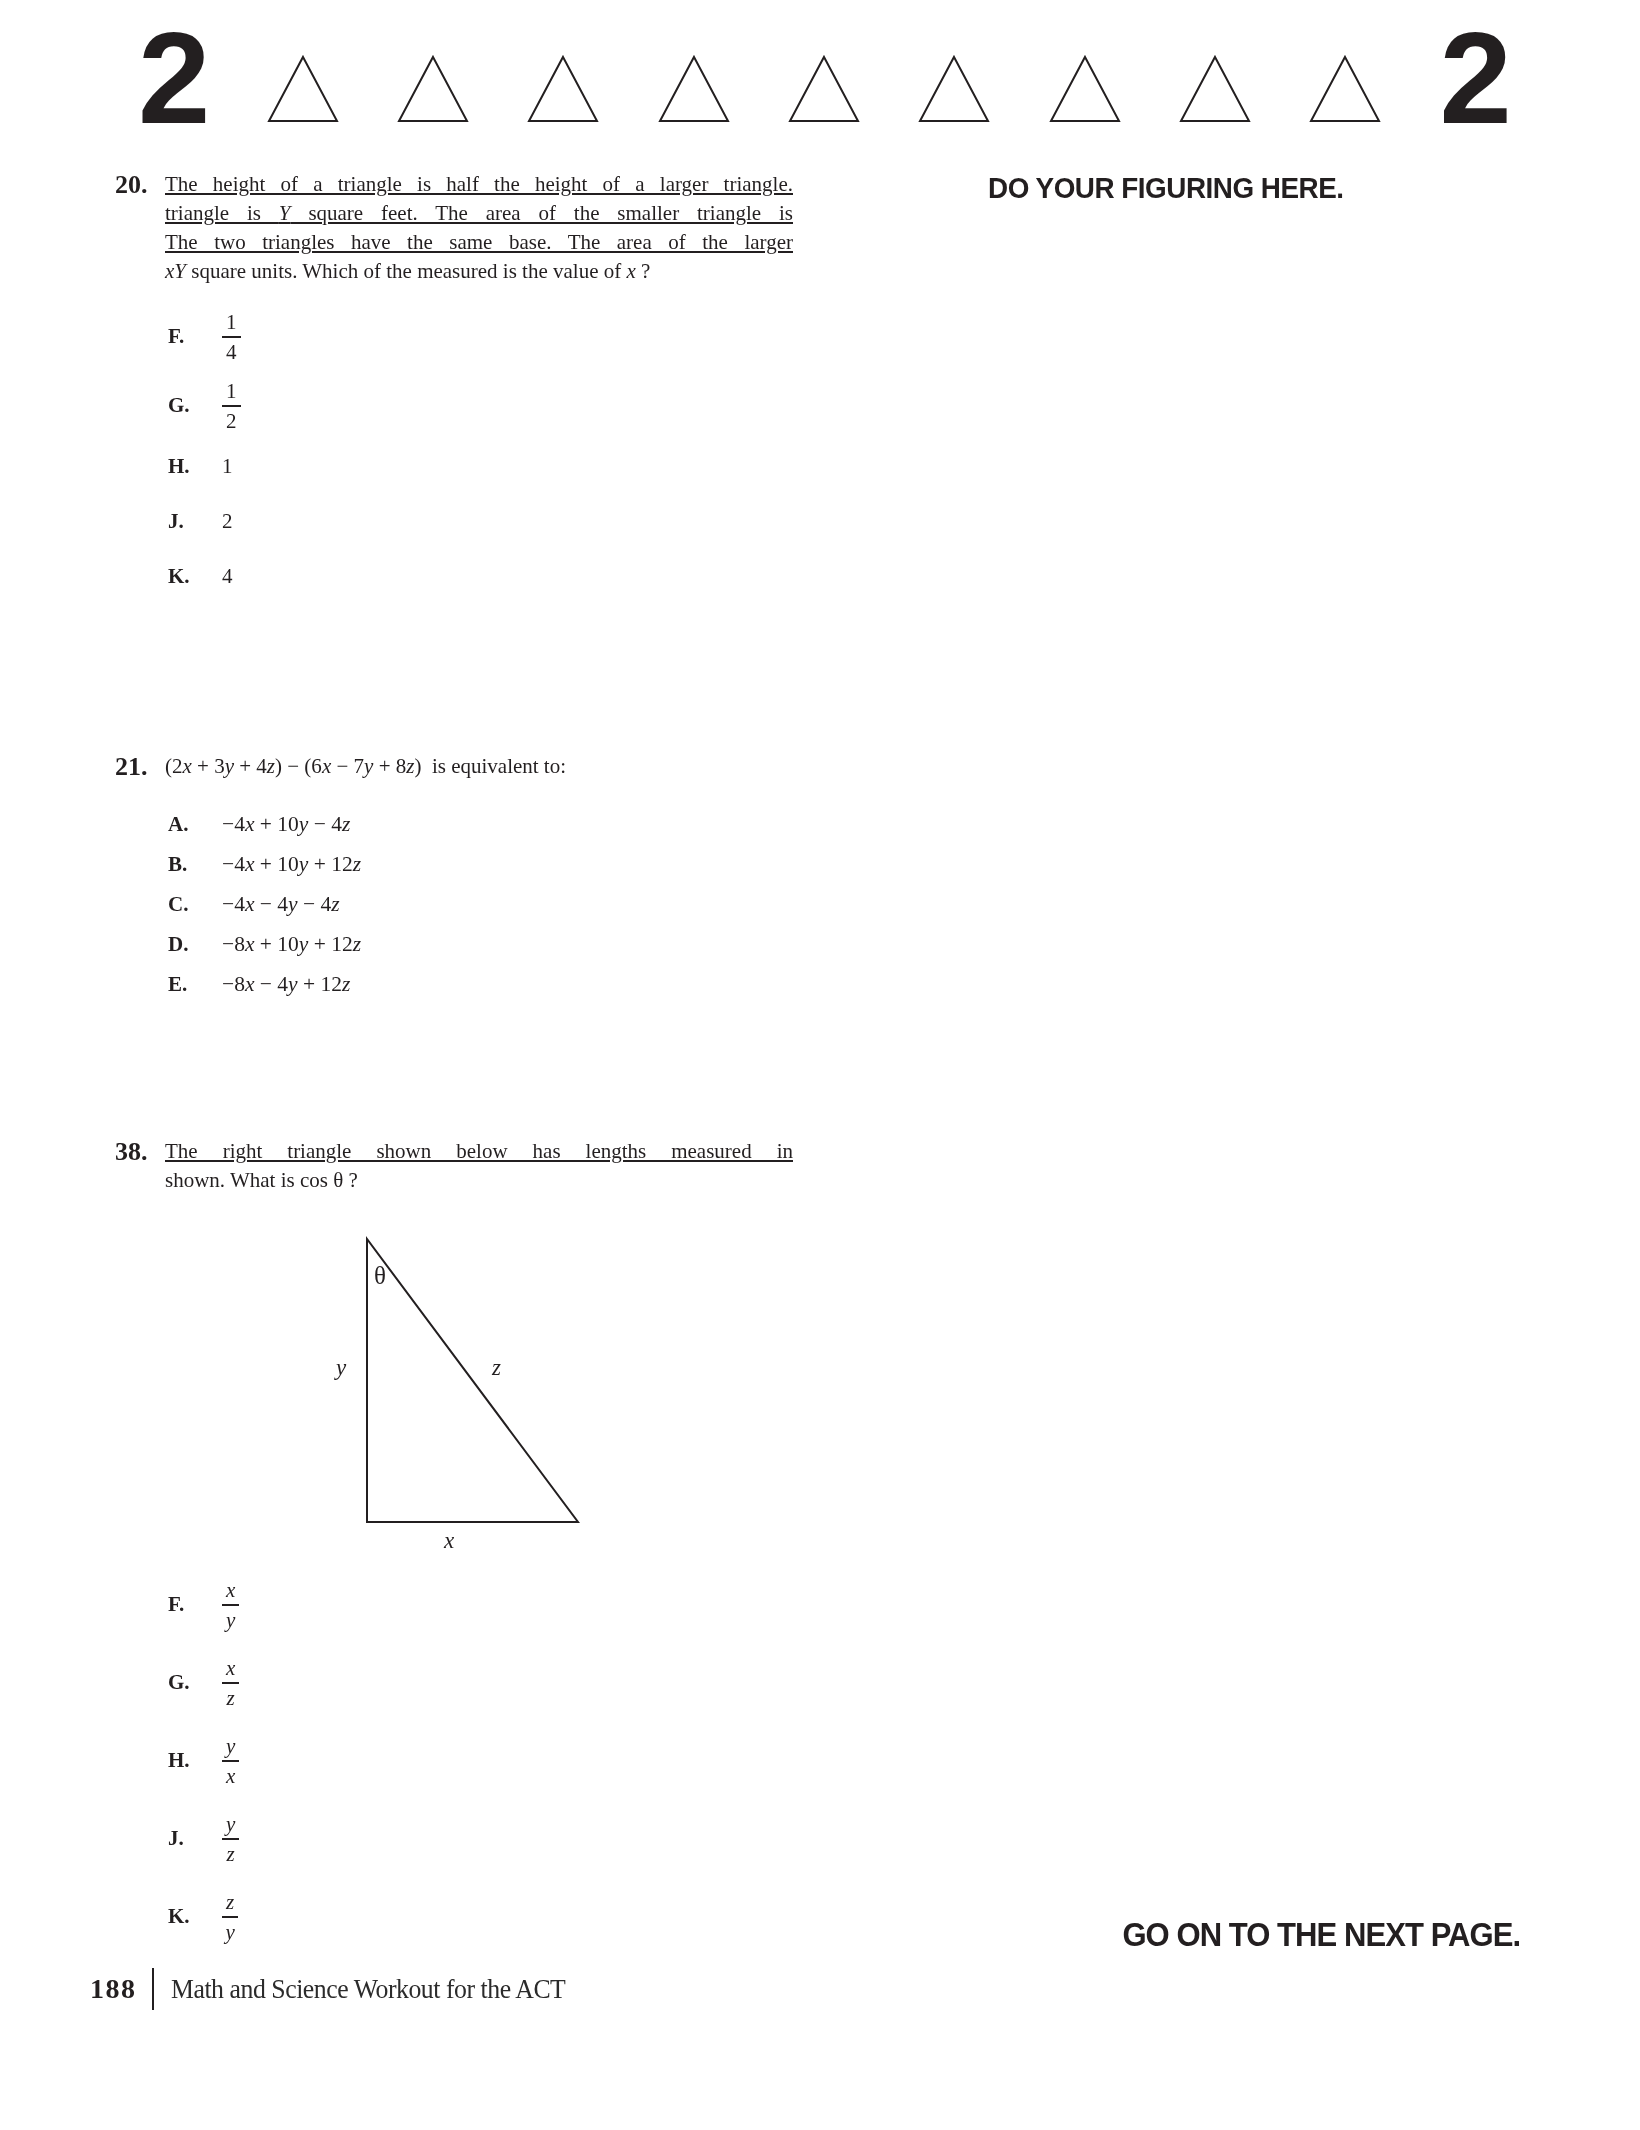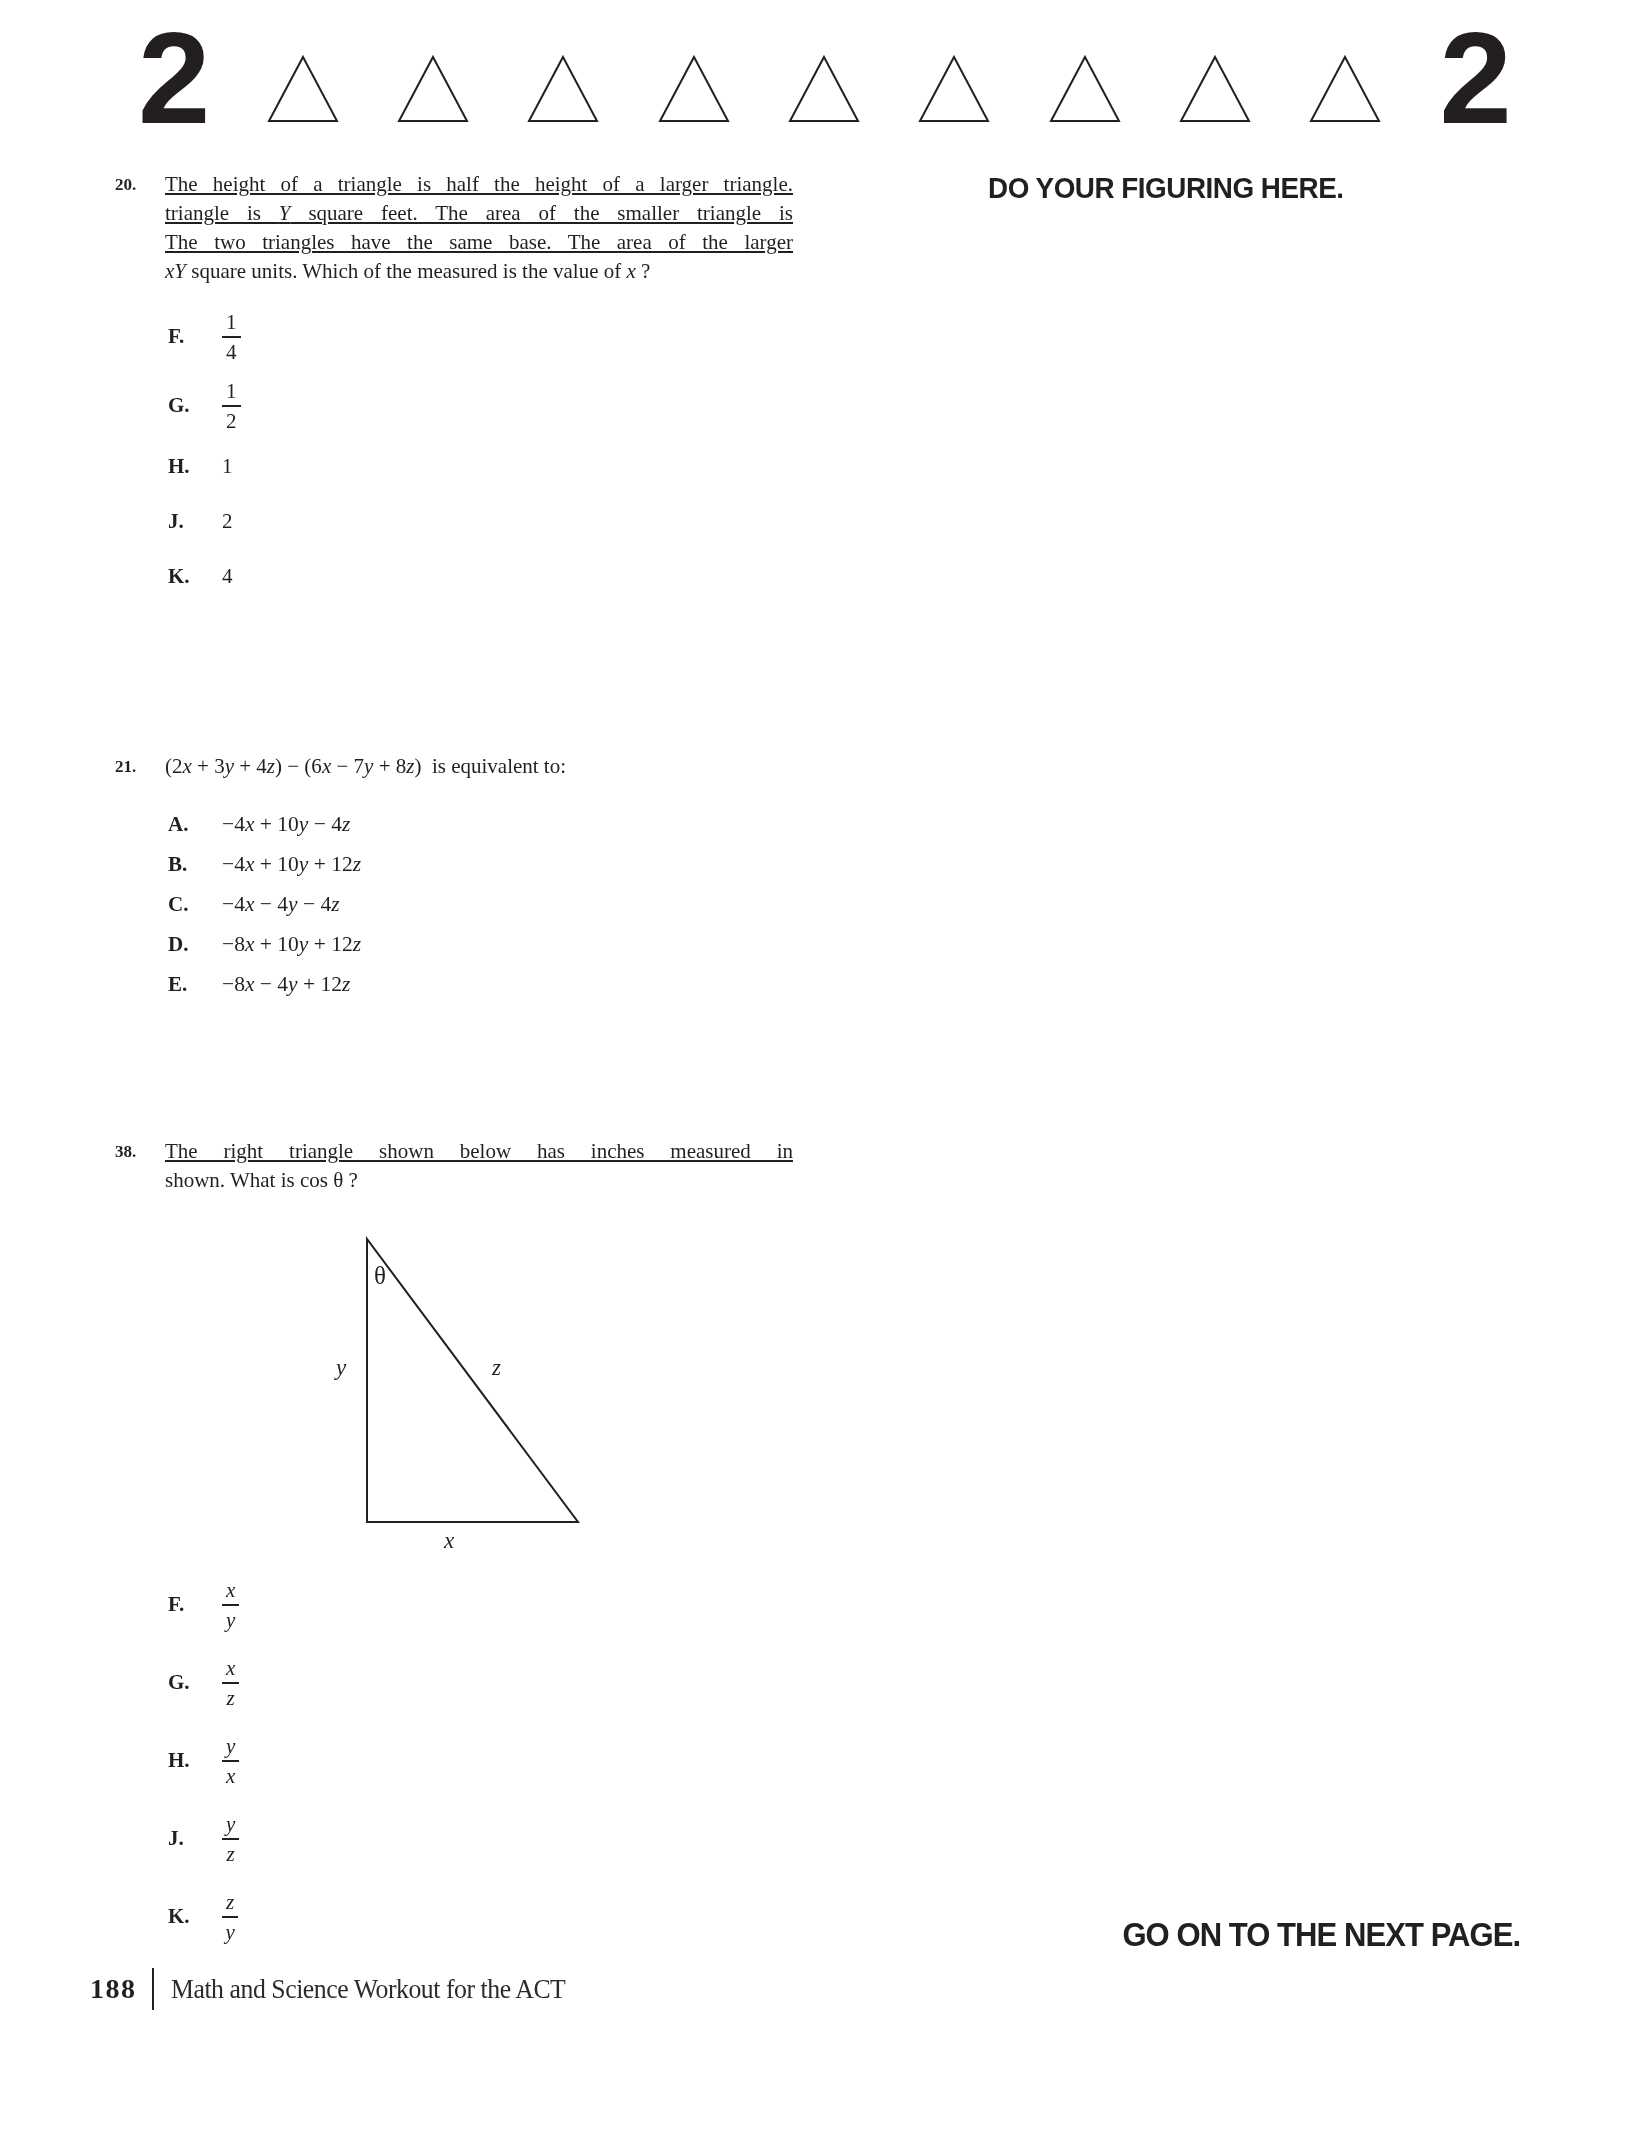--- a/index.html
+++ b/index.html
@@ -28,21 +28,21 @@
   }
   .goon {
     position:absolute; top:1916px; right:120px;
     font-family:"Liberation Sans", sans-serif; font-weight:bold;
     font-size:33px; letter-spacing:-1px; transform:scaleX(0.94); transform-origin:100% 50%;
   }
 
   
   .q { position:absolute; left:115px; width:690px; }
   .stem { display:flex; }
-  .qnum { width:50px; font-weight:bold; font-size:17px; line-height:29px; }
+  .qnum { width:50px; font-weight:bold; font-size:26px; line-height:29px; }
   .qtext { width:628px; font-size:21px; line-height:29px; }
   .jline { text-align:justify; text-align-last:justify;text-decoration:underline; }
 
   .opts { margin-left:53px; }
   .opt { display:flex; align-items:center; }
   .opt-label { width:54px; font-weight:bold; font-size:21px; }
   .opt-val { font-size:21px; }
   .opt-expr { font-size:21.5px; line-height:30px; }
 
   .frac { display:inline-flex; flex-direction:column; align-items:center; font-size:21px; line-height:22px; }
@@ -177,21 +177,21 @@
         <span class="opt-label">E.</span>
         <span class="opt-expr"><span>−8</span><i>x</i><span> − 4</span><i>y</i><span> + 12</span><i>z</i></span>
       </div>
     </div>
   </div>
 
   <div class="q" style="top:1137px;">
     <div class="stem">
       <span class="qnum">38.</span>
       <div class="qtext">
-        <div class="jline"><span>The right triangle shown below has inches measured in</span></div>
+        <div class="jline"><span>The right triangle shown below has lengths measured in</span></div>
         <div><span>shown. What is cos θ ?</span></div>
       </div>
     </div>
   </div>
 
   <svg class="figure" width="320" height="334" viewBox="0 0 320 334">
     <polygon points="67,21 67,304 278,304" fill="none" stroke="#231f20" stroke-width="2"></polygon>
     <text x="74" y="66" font-size="25" font-family="Liberation Serif, serif" fill="#231f20">θ</text>
     <text x="36" y="157" font-size="23" font-style="italic" font-family="Liberation Serif, serif" fill="#231f20">y</text>
     <text x="192" y="157" font-size="23" font-style="italic" font-family="Liberation Serif, serif" fill="#231f20">z</text>

